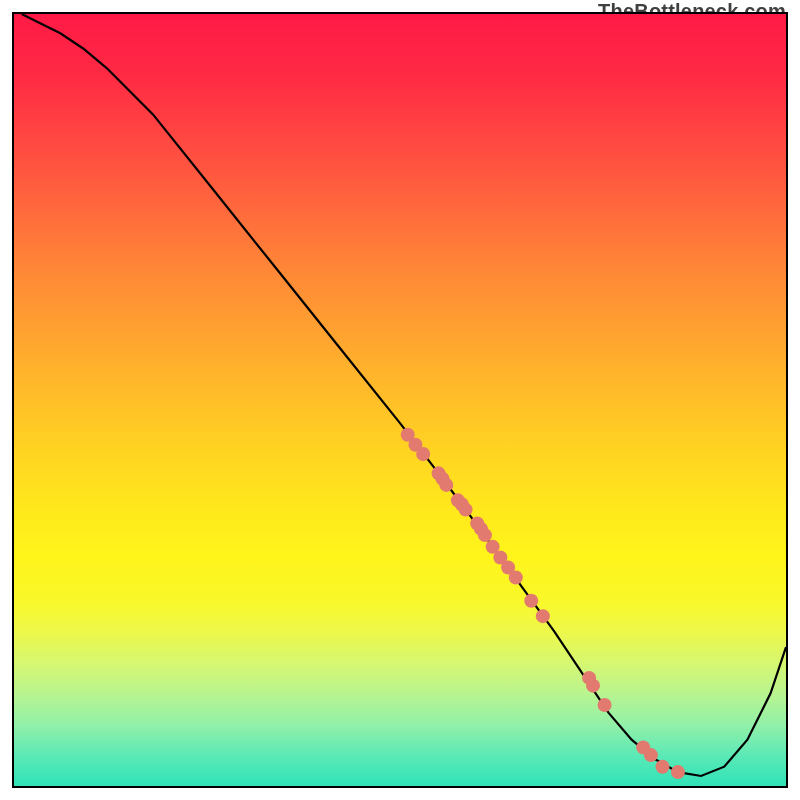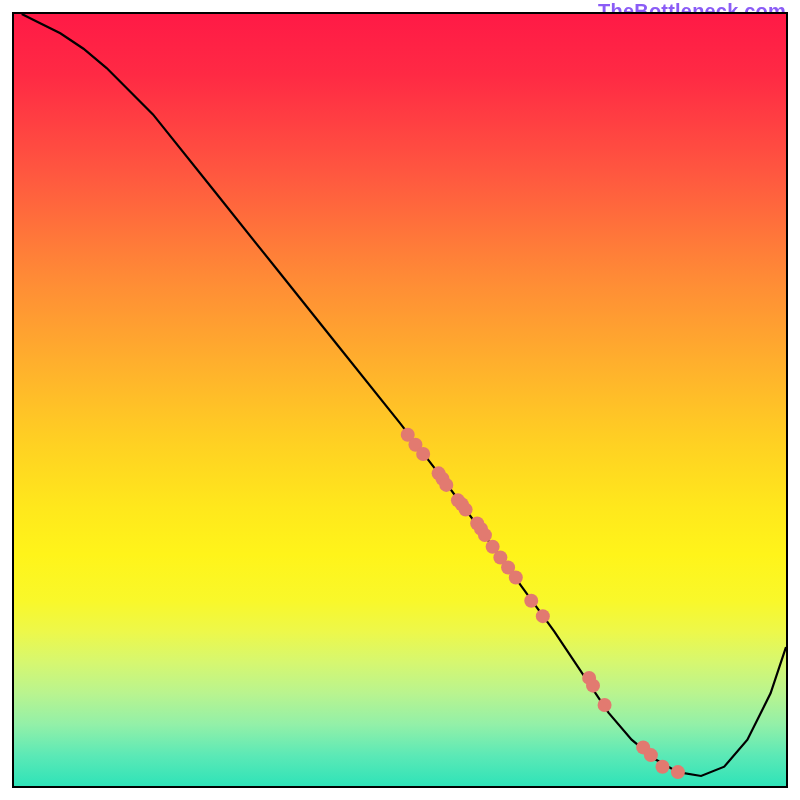--- a/index.html
+++ b/index.html
@@ -55,21 +55,21 @@
     width: 100%;
     height: 100%;
     pointer-events: none;
   }
   .watermark {
     position: absolute;
     top: 0px;
     right: 14px;
     font-size: 20px;
     font-weight: 600;
-    color: #8b5cf6;
+    color: #404040;
     letter-spacing: 0.2px;
     margin-left: 44px;
   }
 </style>
 </head>
 <body>
 
 <div class="chart-container">
   <div class="watermark">TheBottleneck.com</div>
 

